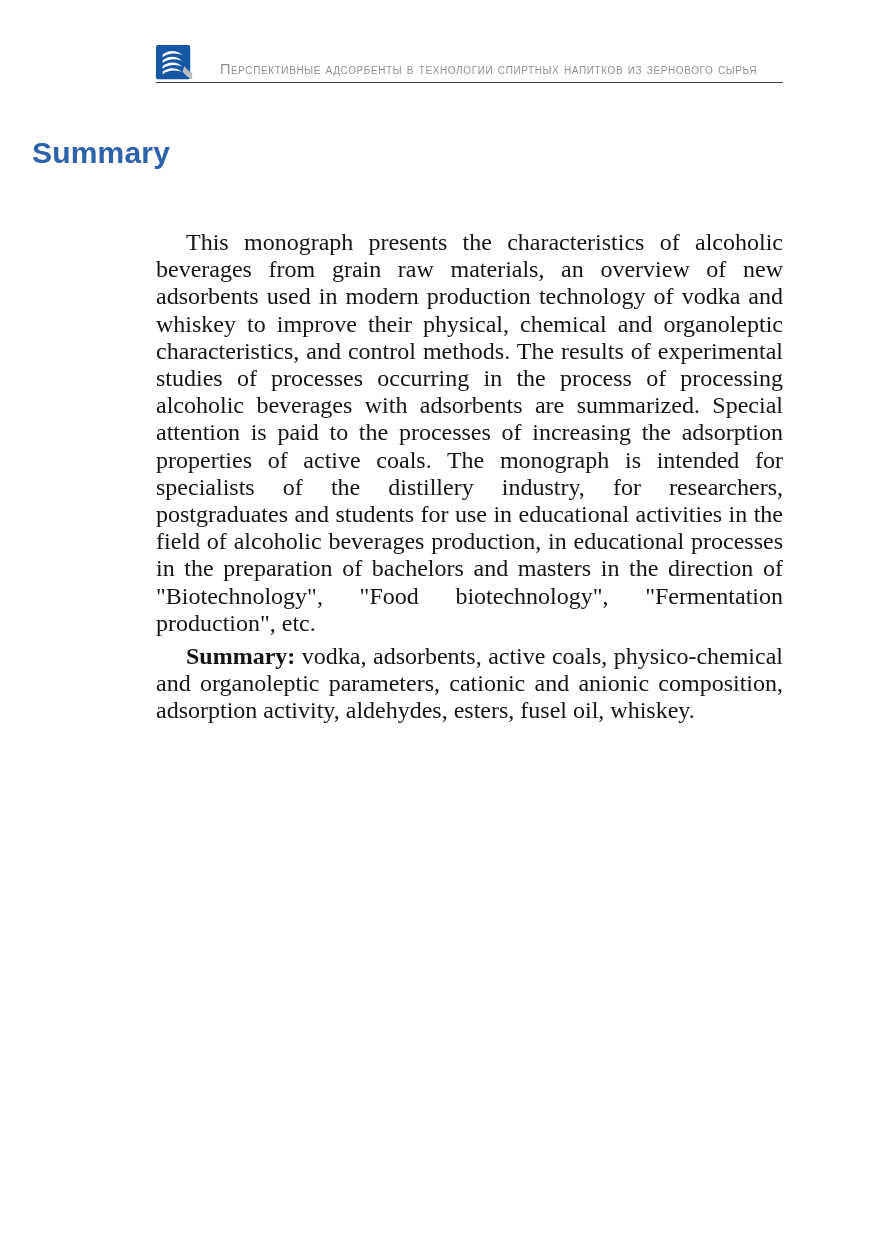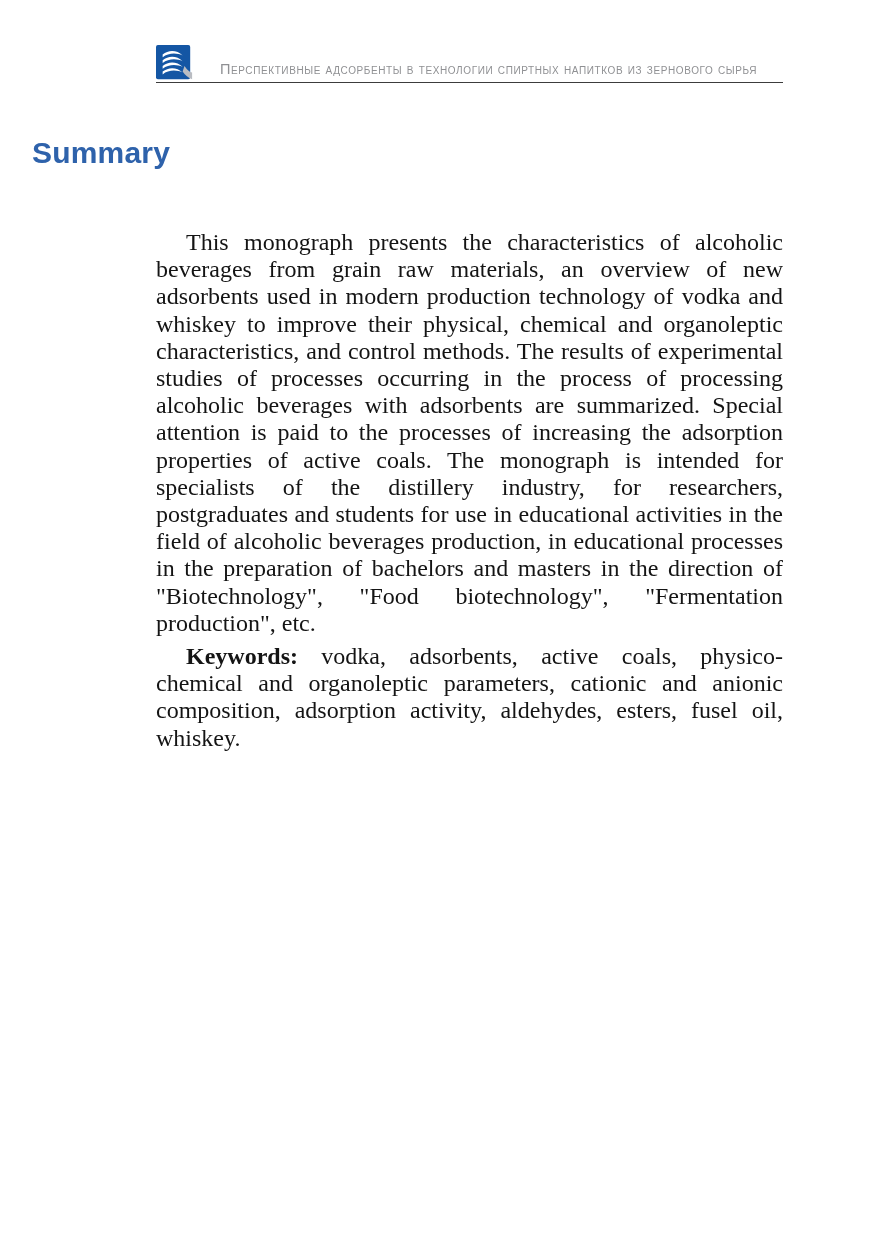--- a/index.html
+++ b/index.html
@@ -93,17 +93,17 @@
         <path d="M7 28 C 13 23, 22 23, 28 29 C 22 26, 13 26, 7 31 Z" fill="#ffffff"></path>
       </svg>
     </div>
     <div class="running-title">Перспективные адсорбенты в технологии спиртных напитков из зернового сырья</div>
   </div>
 
   <h1 class="doc-title">Summary</h1>
 
   <div class="content">
     <p>This monograph presents the characteristics of alcoholic beverages from grain raw materials, an overview of new adsorbents used in modern production technology of vodka and whiskey to improve their physical, chemical and organoleptic characteristics, and control methods. The results of experimental studies of processes occurring in the process of processing alcoholic beverages with adsorbents are summarized. Special attention is paid to the processes of increasing the adsorption properties of active coals. The monograph is intended for specialists of the distillery industry, for researchers, postgraduates and students for use in educational activities in the field of alcoholic beverages production, in educational processes in the preparation of bachelors and masters in the direction of "Biotechnology", "Food biotechnology", "Fermentation production", etc.</p>
-    <p><span class="kw-label">Keywords:</span>
+    <p><span class="kw-label">Summary:</span>
       <span>vodka, adsorbents, active coals, physico-chemical and organoleptic parameters, cationic and anionic composition, adsorption activity, aldehydes, esters, fusel oil, whiskey.</span></p>
   </div>
 
 </div>
 
 </body></html>

